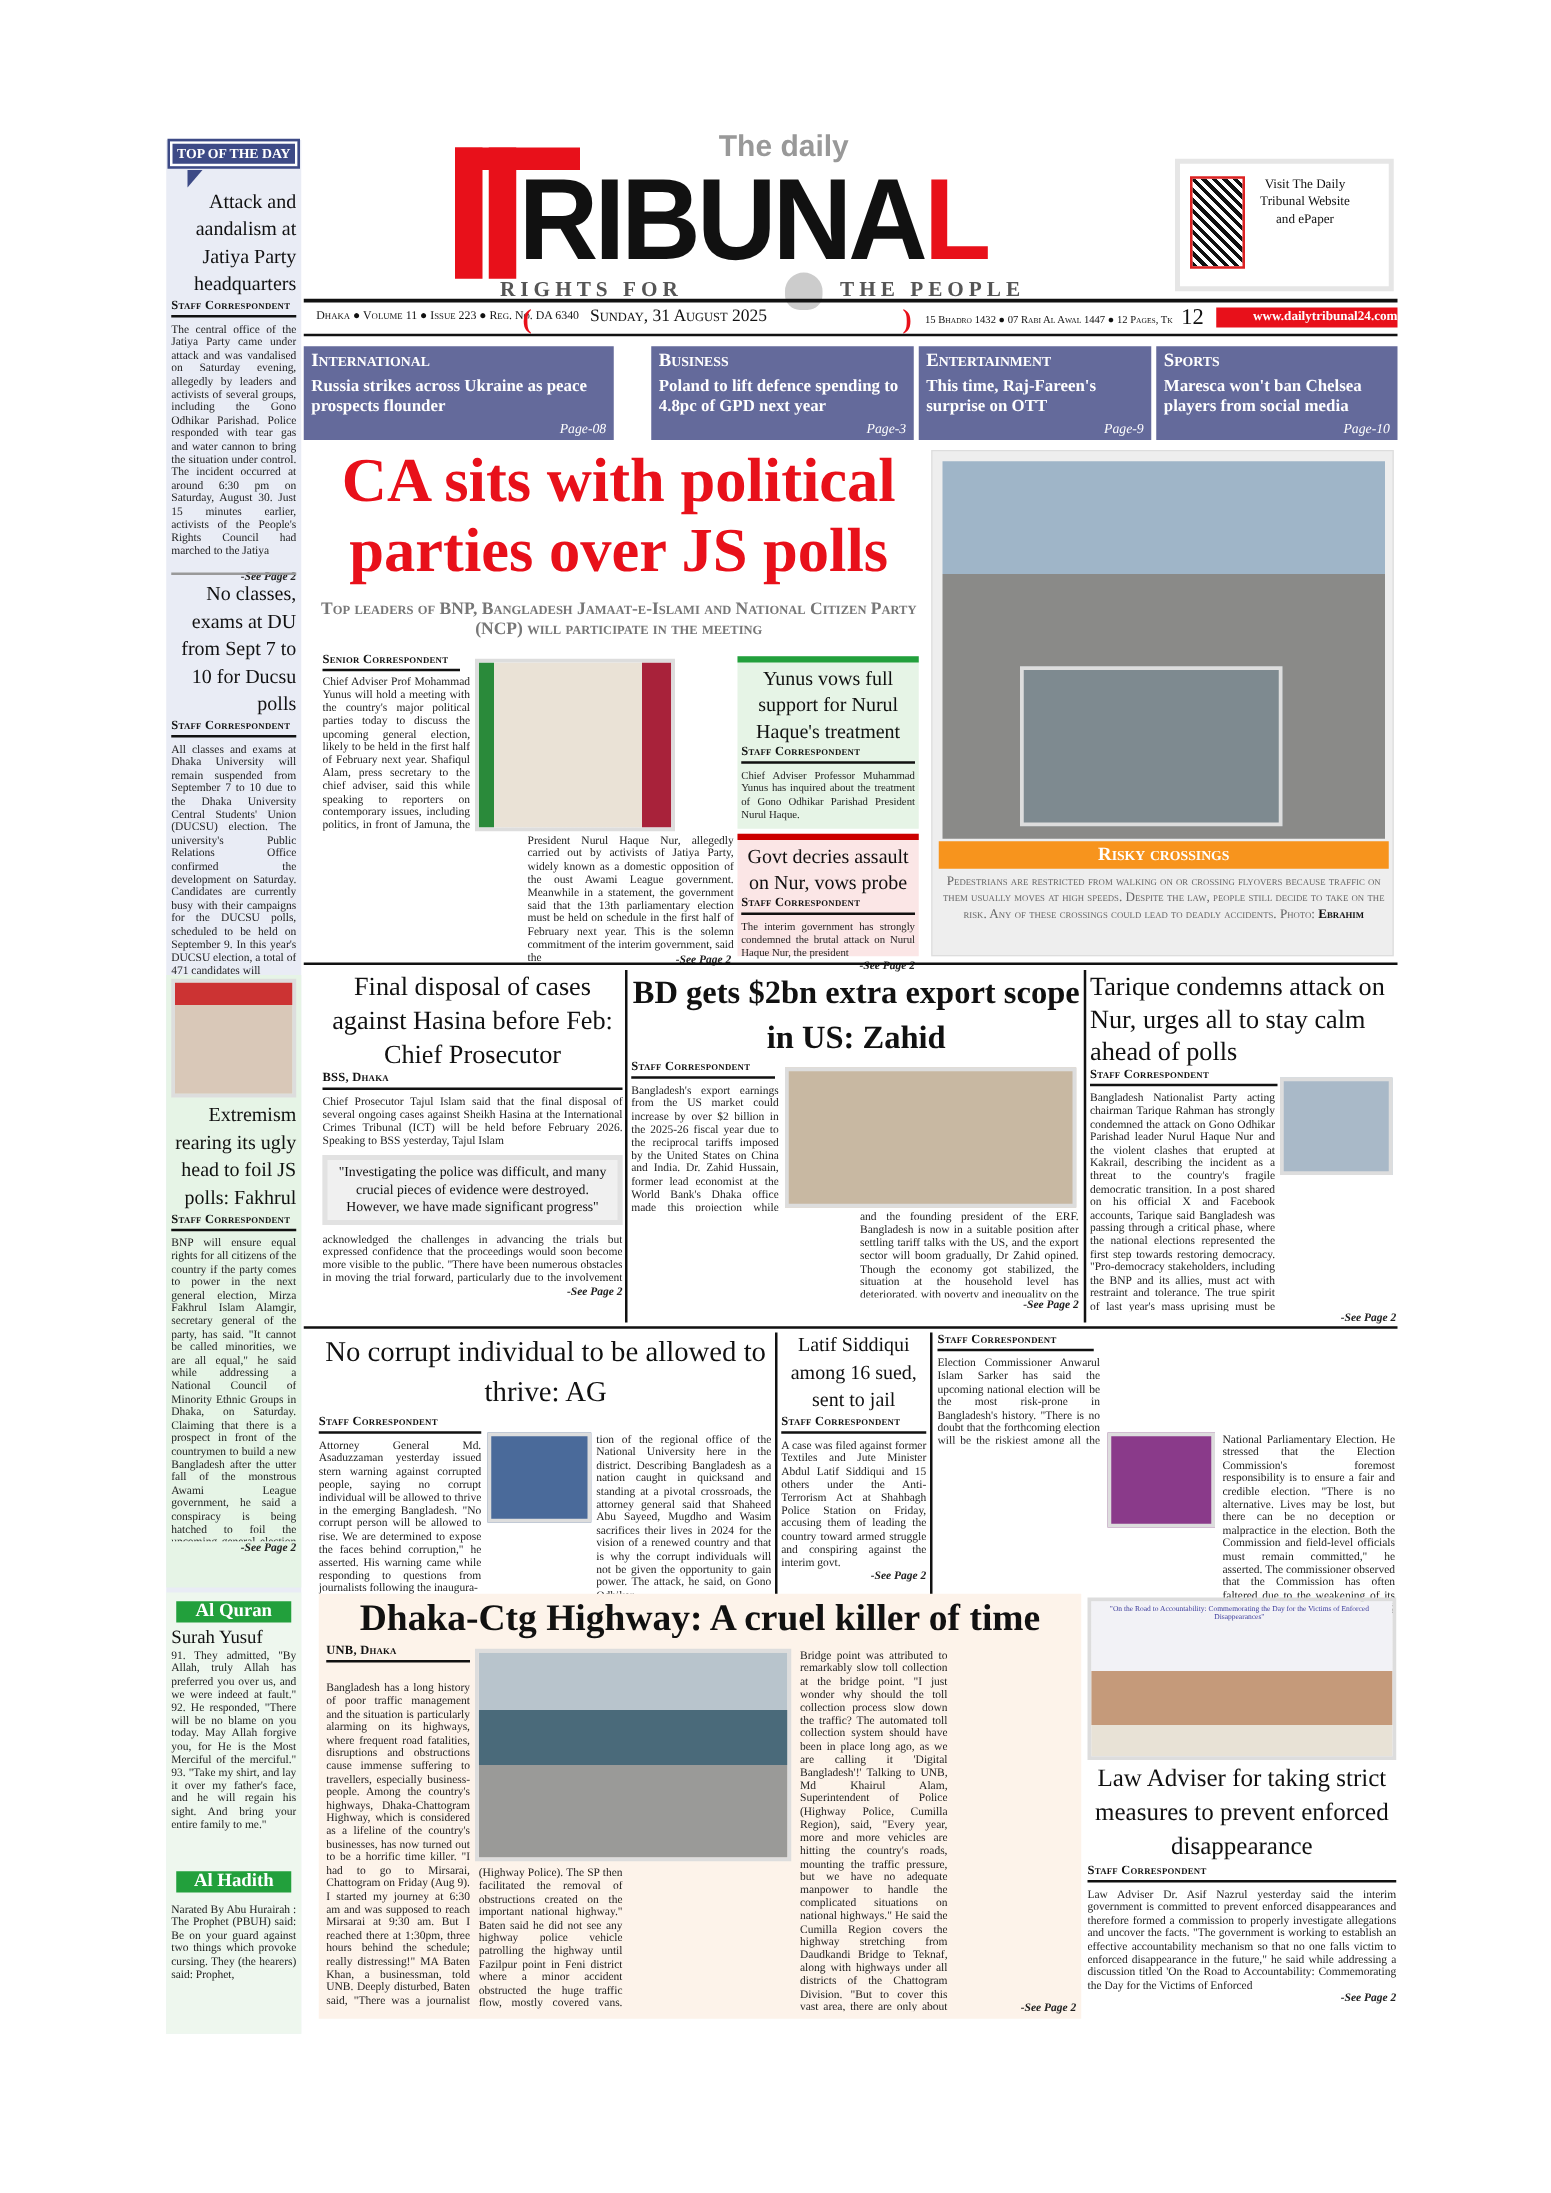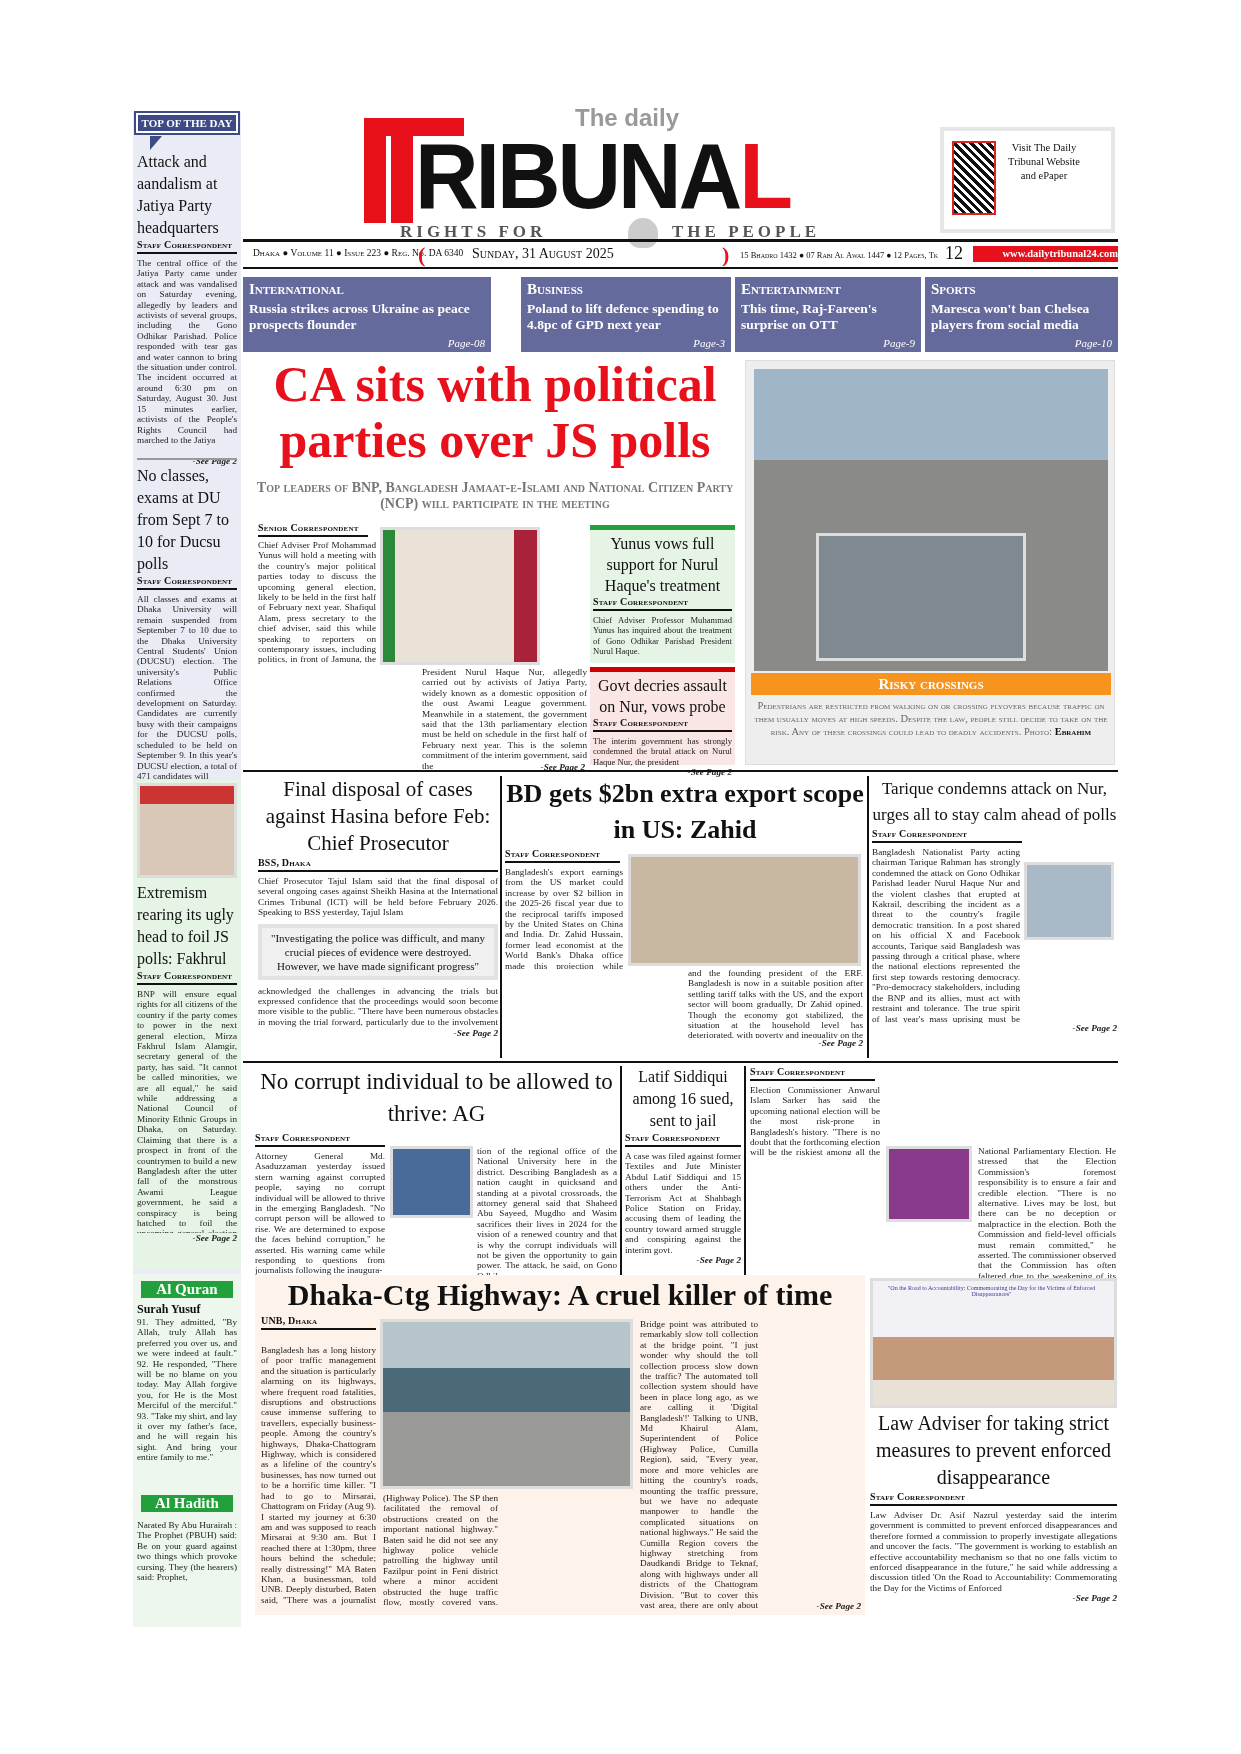--- a/index.html
+++ b/index.html
@@ -6,21 +6,21 @@
 body{width:1241px;height:1754px;background:#fff;position:relative;font-family:"Liberation Serif",serif;color:#111;overflow:hidden}
 .abs{position:absolute}
 .sc{font-variant:small-caps;font-weight:bold;font-size:10px;letter-spacing:.2px}
 .body{font-size:9.2px;line-height:10.4px;text-align:justify;color:#222}
 .see{font-style:italic;font-weight:bold;float:right}
 .rule{border-bottom:2px solid #111;margin:2px 0 4px}
 .photo{background:#aaa;border:3px solid #ddd}
 
 #rail{left:133px;top:112px;width:108px;height:1515px;background:#e9ecf5}
 .rail-box{position:absolute;left:133px;width:108px;padding:3px 4px}
-.rail-head{font-size:16px;line-height:22px;text-align:left}
+.rail-head{font-size:16px;line-height:22px;text-align:right}
 .nav-tile{position:absolute;top:277px;height:75px;background:#646a9b;color:#fff;padding:4px 6px}
 .nav-tile .t{font-variant:small-caps;font-weight:bold;font-size:15px}
 .nav-tile .h{font-weight:bold;font-size:13.5px;line-height:16px;margin-top:3px}
 .nav-tile .p{position:absolute;right:6px;bottom:3px;font-style:italic;font-size:11px}
 </style>
 </head>
 <body>
 
 <div id="rail" class="abs"></div>
 <div class="abs" style="left:136px;top:113px;width:102px;height:20px;background:#3d4a86;border:2px solid #fff;outline:2px solid #3d4a86;color:#fff;font-weight:bold;font-size:11px;text-align:center;line-height:16px">TOP OF THE DAY</div>
@@ -49,21 +49,21 @@
   <div class="rail-head" style="margin-top:4px">Extremism rearing its ugly head to foil JS polls: Fakhrul</div>
   <div class="sc">Staff Correspondent</div>
     <div class="rule"></div>
   <div class="body" style="height:244px;overflow:hidden">BNP will ensure equal rights for all citizens of the country if the party comes to power in the next general election, Mirza Fakhrul Islam Alamgir, secretary general of the party, has said. "It cannot be called minorities, we are all equal," he said while addressing a National Council of Minority Ethnic Groups in Dhaka, on Saturday. Claiming that there is a prospect in front of the countrymen to build a new Bangladesh after the utter fall of the monstrous Awami League government, he said a conspiracy is being hatched to foil the upcoming general election as extremism is raising its ugly head again in the country. "Efforts are underway to</div>
   <div class="body">
       <span class="see">-See Page 2</span>
     </div>
 </div>
 <div class="rail-box" style="top:1274px;background:#eef7ee;height:353px">
   <div style="background:#22a03c;color:#fff;text-align:center;font-weight:bold;font-size:15px;margin:4px 4px">Al Quran</div>
-  <div style="font-weight:bold;font-size:12px">Surah Yusuf</div>
+  <div style="font-weight:normal;font-size:15px">Surah Yusuf</div>
   <div class="body" style="height:170px;overflow:hidden">91. They admitted, "By Allah, truly Allah has preferred you over us, and we were indeed at fault." 92. He responded, "There will be no blame on you today. May Allah forgive you, for He is the Most Merciful of the merciful." 93. "Take my shirt, and lay it over my father's face, and he will regain his sight. And bring your entire family to me."</div>
   <div style="background:#22a03c;color:#fff;text-align:center;font-weight:bold;font-size:15px;margin:8px 4px">Al Hadith</div>
   <div class="body">Narated By Abu Hurairah : The Prophet (PBUH) said: Be on your guard against two things which provoke cursing. They (the hearers) said: Prophet,</div>
 </div>
 
 <div class="abs" style="left:364px;top:118px;width:22px;height:105px;background:#e8101a"></div>
 <div class="abs" style="left:391px;top:118px;width:22px;height:105px;background:#e8101a"></div>
 <div class="abs" style="left:364px;top:118px;width:100px;height:18px;background:#e8101a"></div>
 <div class="abs" style="left:575px;top:104px;font-family:'Liberation Sans',sans-serif;font-weight:bold;font-size:24px;color:#999">The daily</div>
 <div class="abs" style="left:415px;top:132px;font-family:'Liberation Sans',sans-serif;font-weight:bold;font-size:88px;line-height:88px;letter-spacing:-3px;transform:scaleY(1.05)"><span>RIBUNA</span><span style="color:#e8101a">L</span></div>
@@ -168,21 +168,21 @@
   <div class="body" style="width:118px;height:102px;overflow:hidden">Bangladesh's export earnings from the US market could increase by over $2 billion in the 2025-26 fiscal year due to the reciprocal tariffs imposed by the United States on China and India. Dr. Zahid Hussain, former lead economist at the World Bank's Dhaka office made this projection while speaking at a discussion titled "Macroeconomic Challenges and a Way Forward" at the Economic Reporters Forum (ERF) auditorium in Paltan on Saturday (August 30). The event was organized by the ERF as part of the Moazzem Hossain Memorial Lecture.Moazzem Hossain is the late editor of the English daily The Financial Express</div>
   <div class="body abs" style="left:0;top:192px;width:175px;height:78px;overflow:hidden"></div>
   <div class="body abs" style="left:183px;top:192px;width:175px;height:70px;overflow:hidden">and the founding president of the ERF. Bangladesh is now in a suitable position after settling tariff talks with the US, and the export sector will boom gradually, Dr Zahid opined. Though the economy got stabilized, the situation at the household level has deteriorated, with poverty and inequality on the rise, he said. According</div>
   <div class="body abs" style="left:290px;top:262px;width:68px">
       <span class="see">-See Page 2</span>
     </div>
 </div>
 <div class="abs" style="left:867px;top:776px;height:282px;border-left:2px solid #111"></div>
 
 <div class="abs" style="left:872px;top:776px;width:245px">
-  <div style="font-size:17px;line-height:26px;text-align:center">Tarique condemns attack on Nur, urges all to stay calm ahead of polls</div>
+  <div style="font-size:21px;line-height:26px;">Tarique condemns attack on Nur, urges all to stay calm ahead of polls</div>
   <div class="sc" style="width:150px">Staff Correspondent</div>
     <div class="rule" style="width:150px"></div>
   <div class="photo" style="position:absolute;left:152px;top:86px;width:90px;height:78px;background:#a9b9c8"></div>
   <div class="body" style="width:148px;height:176px;overflow:hidden">Bangladesh Nationalist Party acting chairman Tarique Rahman has strongly condemned the attack on Gono Odhikar Parishad leader Nurul Haque Nur and the violent clashes that erupted at Kakrail, describing the incident as a threat to the country's fragile democratic transition. In a post shared on his official X and Facebook accounts, Tarique said Bangladesh was passing through a critical phase, where the national elections represented the first step towards restoring democracy. "Pro-democracy stakeholders, including the BNP and its allies, must act with restraint and tolerance. The true spirit of last year's mass uprising must be upheld. Bangladesh must break free from mob rule and the cycle of instability," he said. Tarique said that for Bangladesh to progress,</div>
   <div class="body">
       <span class="see">-See Page 2</span>
     </div>
 </div>
 
 <div class="abs" style="left:243px;top:1061px;width:875px;border-top:2px solid #111"></div>

